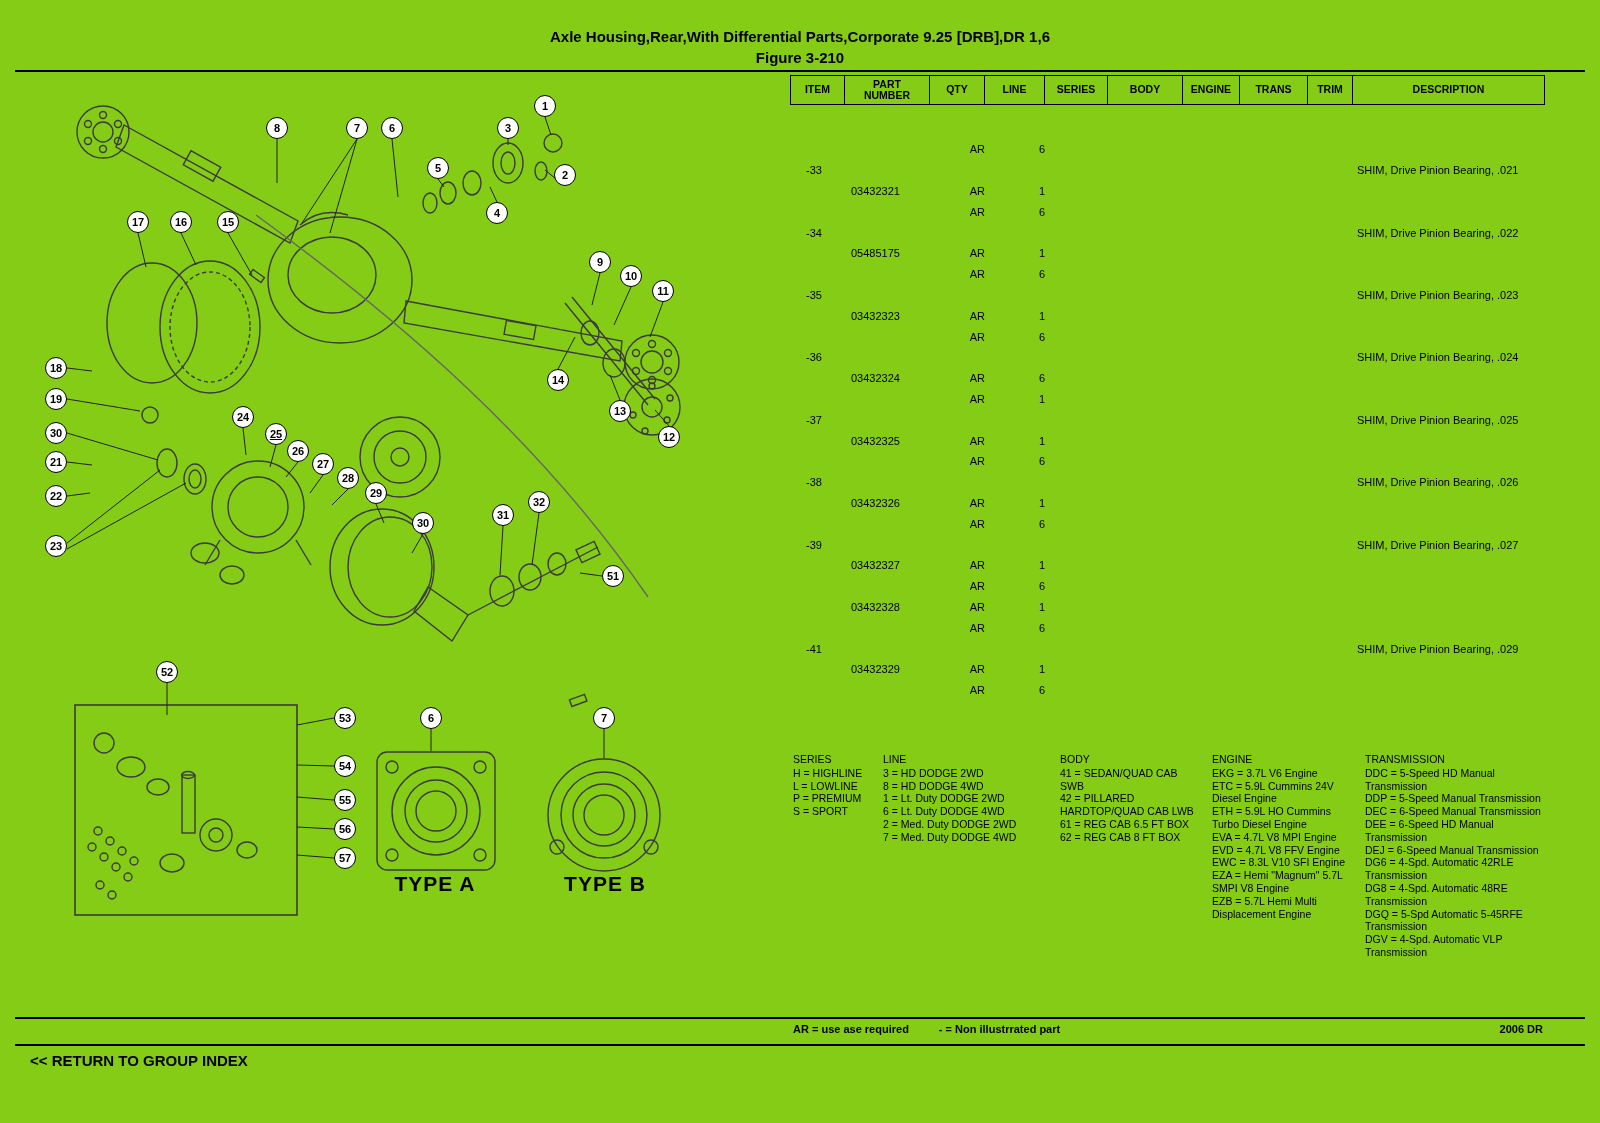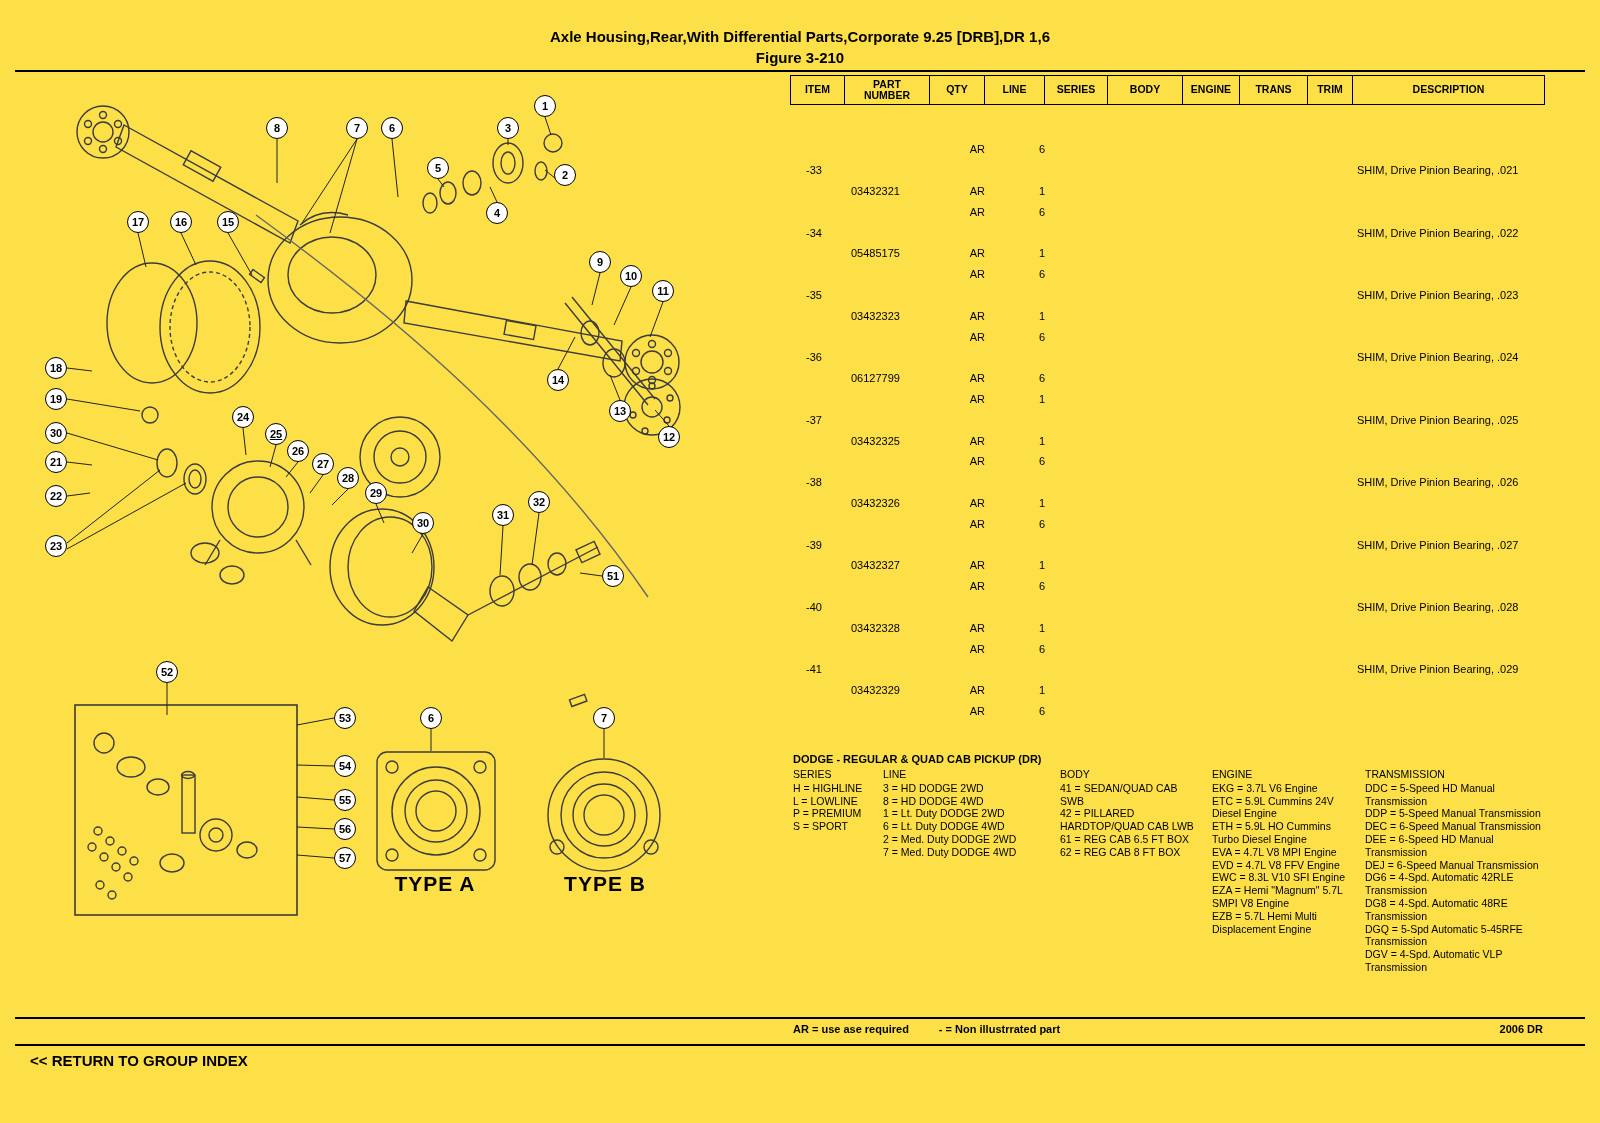--- a/index.html
+++ b/index.html
@@ -1,17 +1,17 @@
 <!DOCTYPE html>
 <html><head>
 <meta charset="utf-8">
 <style>
   html,body{margin:0;padding:0;background:#e8e8e8;}
   .page{
-    position:relative;width:1600px;height:1123px;background:#fde047;
+    position:relative;width:1600px;height:1123px;background:#84cc16;
     font-family:"Liberation Sans",sans-serif;color:#000;overflow:hidden;margin:0 auto;
   }
   
   .title-block{position:absolute;top:26px;left:0;width:1600px;text-align:center;}
   .title-line{font-size:15px;font-weight:bold;line-height:21px;}
   .rule{position:absolute;left:15px;right:15px;border-top:2px solid #000;}
   .rule-top{top:70px;}
   .rule-foot-top{top:1017px;}
   .rule-foot-bottom{top:1044px;}
   
@@ -429,21 +429,21 @@
           <div class="cell c-line"></div>
           <div class="cell c-series"></div>
           <div class="cell c-body"></div>
           <div class="cell c-engine"></div>
           <div class="cell c-trans"></div>
           <div class="cell c-trim"></div>
           <div class="cell c-description">SHIM, Drive Pinion Bearing, .024</div>
         </div>
         <div class="trow">
           <div class="cell c-item"></div>
-          <div class="cell c-part">06127799</div>
+          <div class="cell c-part">03432324</div>
           <div class="cell c-qty">AR</div>
           <div class="cell c-line">6</div>
           <div class="cell c-series"></div>
           <div class="cell c-body"></div>
           <div class="cell c-engine"></div>
           <div class="cell c-trans"></div>
           <div class="cell c-trim"></div>
           <div class="cell c-description"></div>
         </div>
         <div class="trow">
@@ -558,32 +558,20 @@
           <div class="cell c-item"></div>
           <div class="cell c-part"></div>
           <div class="cell c-qty">AR</div>
           <div class="cell c-line">6</div>
           <div class="cell c-series"></div>
           <div class="cell c-body"></div>
           <div class="cell c-engine"></div>
           <div class="cell c-trans"></div>
           <div class="cell c-trim"></div>
           <div class="cell c-description"></div>
-        </div>
-        <div class="trow">
-          <div class="cell c-item">-40</div>
-          <div class="cell c-part"></div>
-          <div class="cell c-qty"></div>
-          <div class="cell c-line"></div>
-          <div class="cell c-series"></div>
-          <div class="cell c-body"></div>
-          <div class="cell c-engine"></div>
-          <div class="cell c-trans"></div>
-          <div class="cell c-trim"></div>
-          <div class="cell c-description">SHIM, Drive Pinion Bearing, .028</div>
         </div>
         <div class="trow">
           <div class="cell c-item"></div>
           <div class="cell c-part">03432328</div>
           <div class="cell c-qty">AR</div>
           <div class="cell c-line">1</div>
           <div class="cell c-series"></div>
           <div class="cell c-body"></div>
           <div class="cell c-engine"></div>
           <div class="cell c-trans"></div>
@@ -635,21 +623,20 @@
           <div class="cell c-body"></div>
           <div class="cell c-engine"></div>
           <div class="cell c-trans"></div>
           <div class="cell c-trim"></div>
           <div class="cell c-description"></div>
         </div>
       </div>
   </div>
 
   <div class="legend">
-    <div class="legend-title">DODGE - REGULAR &amp; QUAD CAB PICKUP (DR)</div>
     <div class="legend-cols" id="legend-cols">
         <div class="legend-col">
           <div class="legend-heading">SERIES</div>
           <div class="legend-item">H = HIGHLINE</div>
           <div class="legend-item">L = LOWLINE</div>
           <div class="legend-item">P = PREMIUM</div>
           <div class="legend-item">S = SPORT</div>
         </div>
         <div class="legend-col">
           <div class="legend-heading">LINE</div>

